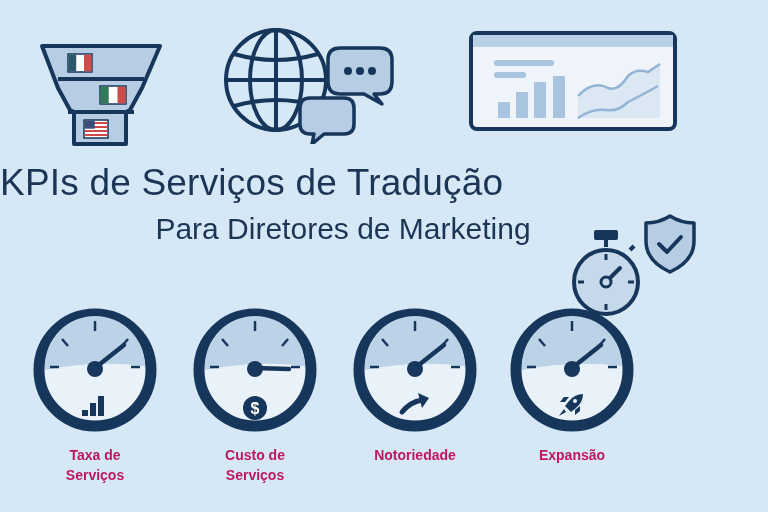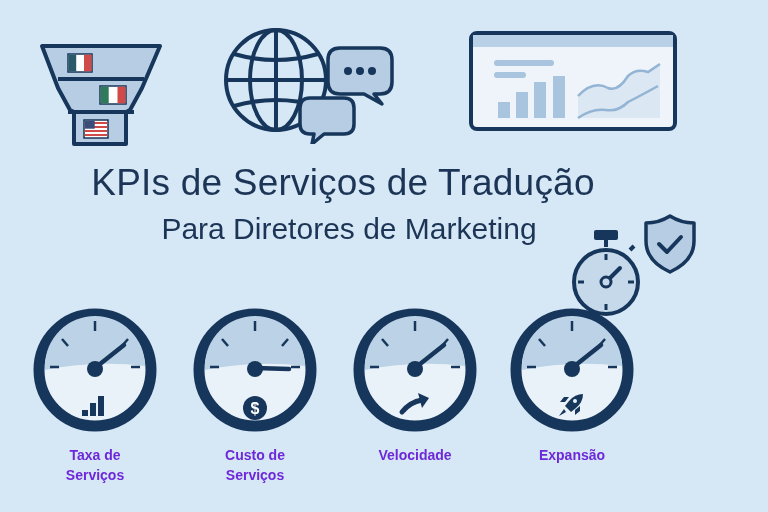--- a/index.html
+++ b/index.html
@@ -5,31 +5,31 @@
     html, body { margin: 0; padding: 0; }
     body {
       width: 768px; height: 512px; overflow: hidden;
       background: #d6e8f5;
       position: relative;
       font-family: "Liberation Sans", "DejaVu Sans", sans-serif;
       color: #17365b;
     }
     .abs { position: absolute; }
     .title {
-      left: 0; width: 686px; top: 162px; text-align: center;
+      left: 0; width: 686px; top: 162px; text-align: left;
       font-size: 37px; font-weight: 400; color: #1c3556; letter-spacing: 0.2px;
       white-space: nowrap;
     }
     .subtitle {
       left: 0; width: 686px; top: 212px; text-align: center;
-      font-size: 30px; font-weight: 400; color: #1c3556; white-space: nowrap; padding-left: 6px;
+      font-size: 30px; font-weight: 400; color: #1c3556; white-space: nowrap;
     }
     .kpi-label {
       position: absolute; width: 140px; text-align: center;
-      font-size: 14px; font-weight: 700; color: #6d28d9; line-height: 20px;
+      font-size: 14px; font-weight: 700; color: #be185d; line-height: 20px;
     }
     svg { display: block; }
   </style>
 </head>
 <body>
 
 <div class="abs" style="left:38px;top:42px;">
   <svg width="126" height="106" viewBox="0 0 126 106">
     <path d="M4 4 L122 4 L104 46 L92 68 L88 70 L88 102 L36 102 L36 70 L32 68 L20 46 Z" fill="#b7cde3" stroke="#17365b" stroke-width="4" stroke-linejoin="round"></path>
     <line x1="20" y1="37" x2="106" y2="37" stroke="#17365b" stroke-width="4"></line>
@@ -184,21 +184,21 @@
     </g>
     <line x1="63" y1="62" x2="92" y2="39" stroke="#17365b" stroke-width="4.5" stroke-linecap="round"></line>
     <circle cx="63" cy="63" r="8" fill="#17365b"></circle>
     <g>
       <path d="M50 106 Q58 96 70 94" fill="none" stroke="#17365b" stroke-width="5" stroke-linecap="round"></path>
       <path d="M66 87 L77 92 L70 102 Z" fill="#17365b"></path>
     </g>
   </svg>
 </div>
 <div class="kpi-label" style="left:345px;top:445px;">
-  <div>Velocidade</div>
+  <div>Notoriedade</div>
 </div>
 
 <div class="abs" style="left:509px;top:306px;">
   <svg width="126" height="128" viewBox="0 0 126 128">
     <circle cx="63" cy="64" r="56" fill="#eaf2f9" stroke="#17365b" stroke-width="11"></circle>
     <path d="M13 60 A50 50 0 0 1 113 60 Q63 54 13 64 Z" fill="#bcd3e7"></path>
     <g stroke="#17365b" stroke-width="2.5">
       <line x1="63" y1="15" x2="63" y2="25"></line>
       <line x1="30" y1="33" x2="36" y2="40"></line>
       <line x1="96" y1="33" x2="90" y2="40"></line>

